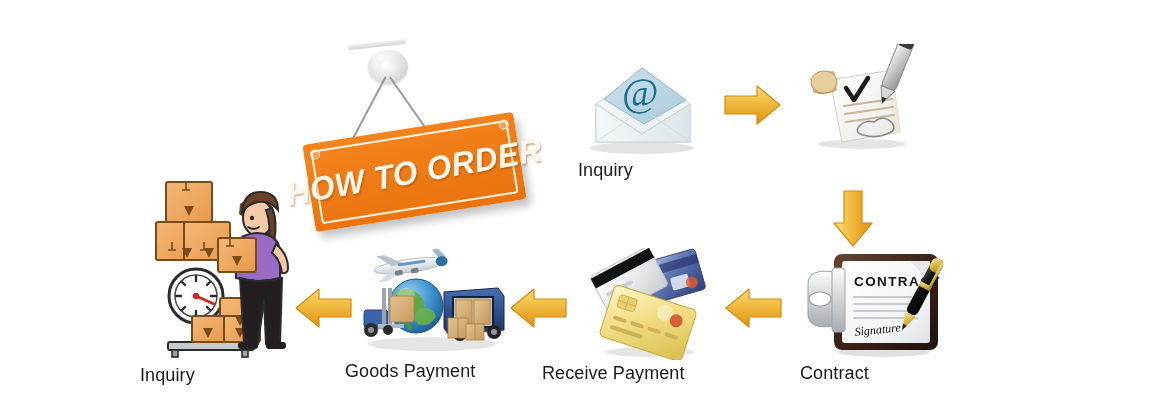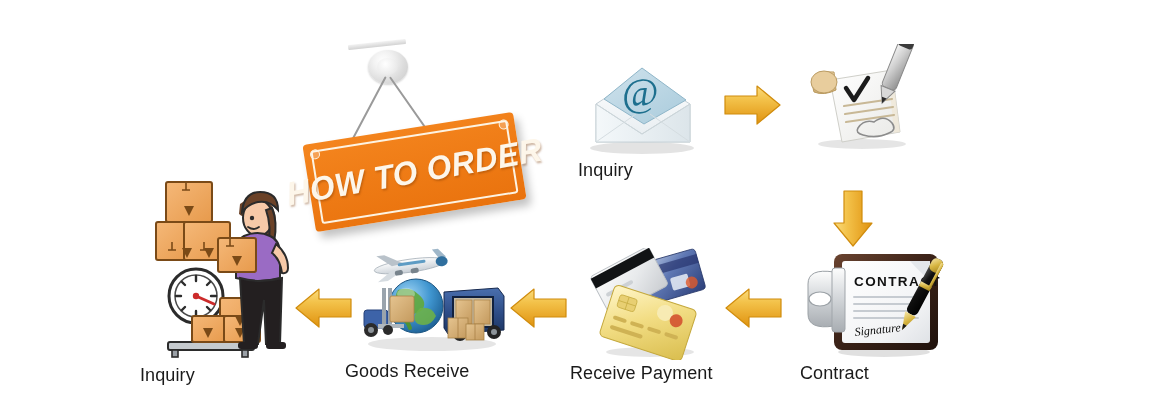--- a/index.html
+++ b/index.html
@@ -363,21 +363,21 @@
         <g fill="#cfb254">
           <rect x="34" y="78" width="14" height="4" rx="2"></rect>
           <rect x="52" y="78" width="14" height="4" rx="2"></rect>
           <rect x="70" y="78" width="14" height="4" rx="2"></rect>
           <rect x="88" y="78" width="14" height="4" rx="2"></rect>
           <rect x="34" y="88" width="34" height="4" rx="2"></rect>
         </g>
       </g>
     </svg>
   </div>
-  <div class="step-label" style="left:570px; top:364px; width:160px;">Receive Payment</div>
+  <div class="step-label" style="left:542px; top:364px; width:160px;">Receive Payment</div>
 
   <div class="arrow" style="left:507px; top:285px;">
     <svg width="62" height="46" viewBox="0 0 62 46">
       <path d="M59 14 L27 14 L27 4 L4 23 L27 42 L27 32 L59 32 Z" fill="url(#arrGoldH)" stroke="#d08c0d" stroke-width="1.2" stroke-linejoin="round"></path>
     </svg>
   </div>
 
   <div class="icon-wrap" style="left:348px; top:244px; width:168px; height:112px;">
     <svg width="168" height="112" viewBox="0 0 168 112">
       <defs>
@@ -449,21 +449,21 @@
       <g stroke="#a98246" stroke-width=".8" fill="url(#boxG)">
         <rect x="100" y="74" width="20" height="20"></rect>
         <rect x="118" y="80" width="18" height="16"></rect>
       </g>
       <g stroke="#a98246" stroke-width=".8" fill="none">
         <line x1="110" y1="74" x2="110" y2="94"></line>
         <line x1="127" y1="80" x2="127" y2="96"></line>
       </g>
     </svg>
   </div>
-  <div class="step-label" style="left:345px; top:362px; width:172px;">Goods Receive</div>
+  <div class="step-label" style="left:345px; top:362px; width:172px;">Goods Payment</div>
 
   <div class="arrow" style="left:292px; top:285px;">
     <svg width="62" height="46" viewBox="0 0 62 46">
       <path d="M59 14 L27 14 L27 4 L4 23 L27 42 L27 32 L59 32 Z" fill="url(#arrGoldH)" stroke="#d08c0d" stroke-width="1.2" stroke-linejoin="round"></path>
     </svg>
   </div>
 
   <div class="icon-wrap" style="left:152px; top:174px; width:140px; height:186px;">
     <svg width="140" height="186" viewBox="0 0 140 186">
       <defs>

